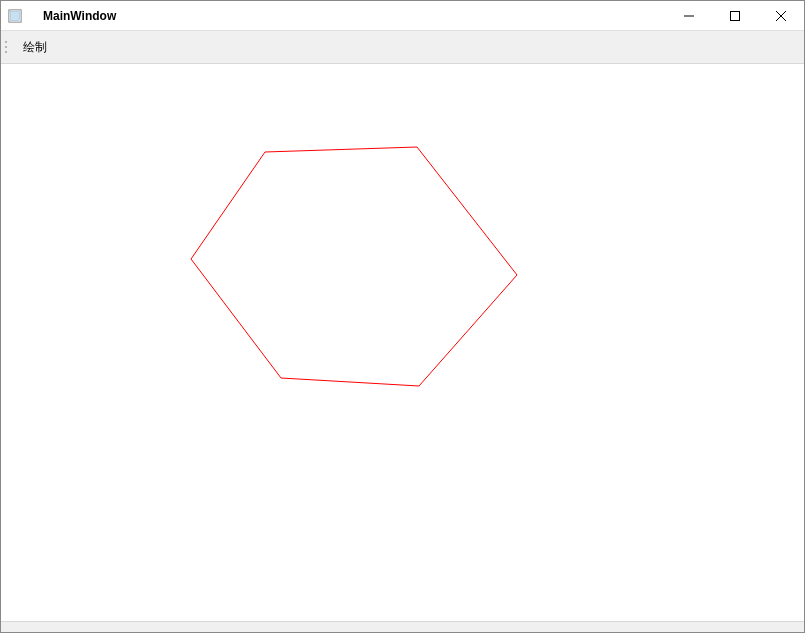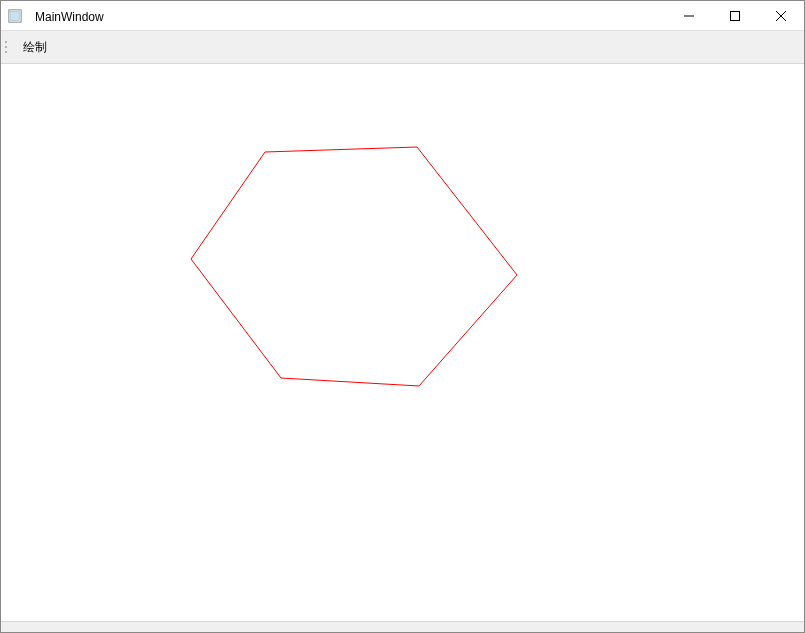--- a/index.html
+++ b/index.html
@@ -16,22 +16,23 @@
       height: 30px;
       background: #ffffff;
       border-bottom: 1px solid #e0e0e0;
       display: flex;
       align-items: center;
       justify-content: space-between;
       padding: 0 0 0 6px;
     }
     .titlebar-left {
       display: flex;
-      align-items: flex-end;
-      gap: 12px;
+      align-items: center;
+      gap: 20px;
+      font-weight: bold;
     }
     .app-icon {
       width: 16px;
       height: 16px;
       display: inline-flex;
       align-items: center;
       justify-content: center;
     }
     .app-icon svg { width: 14px; height: 14px; }
     .title-text {

